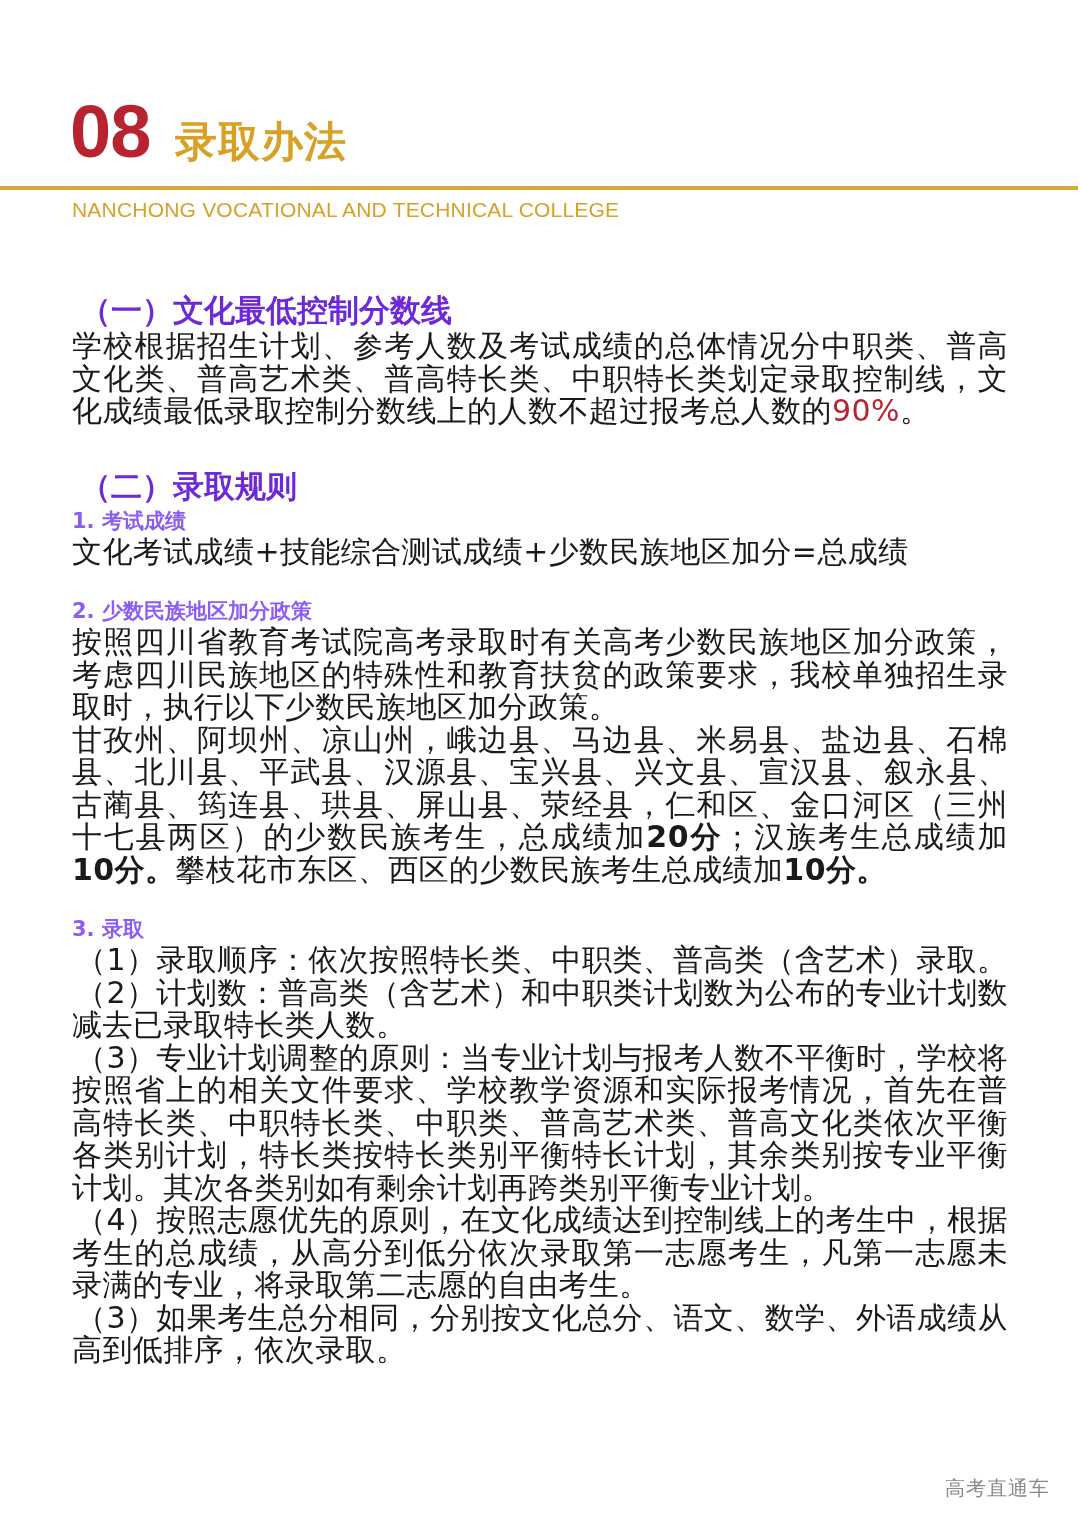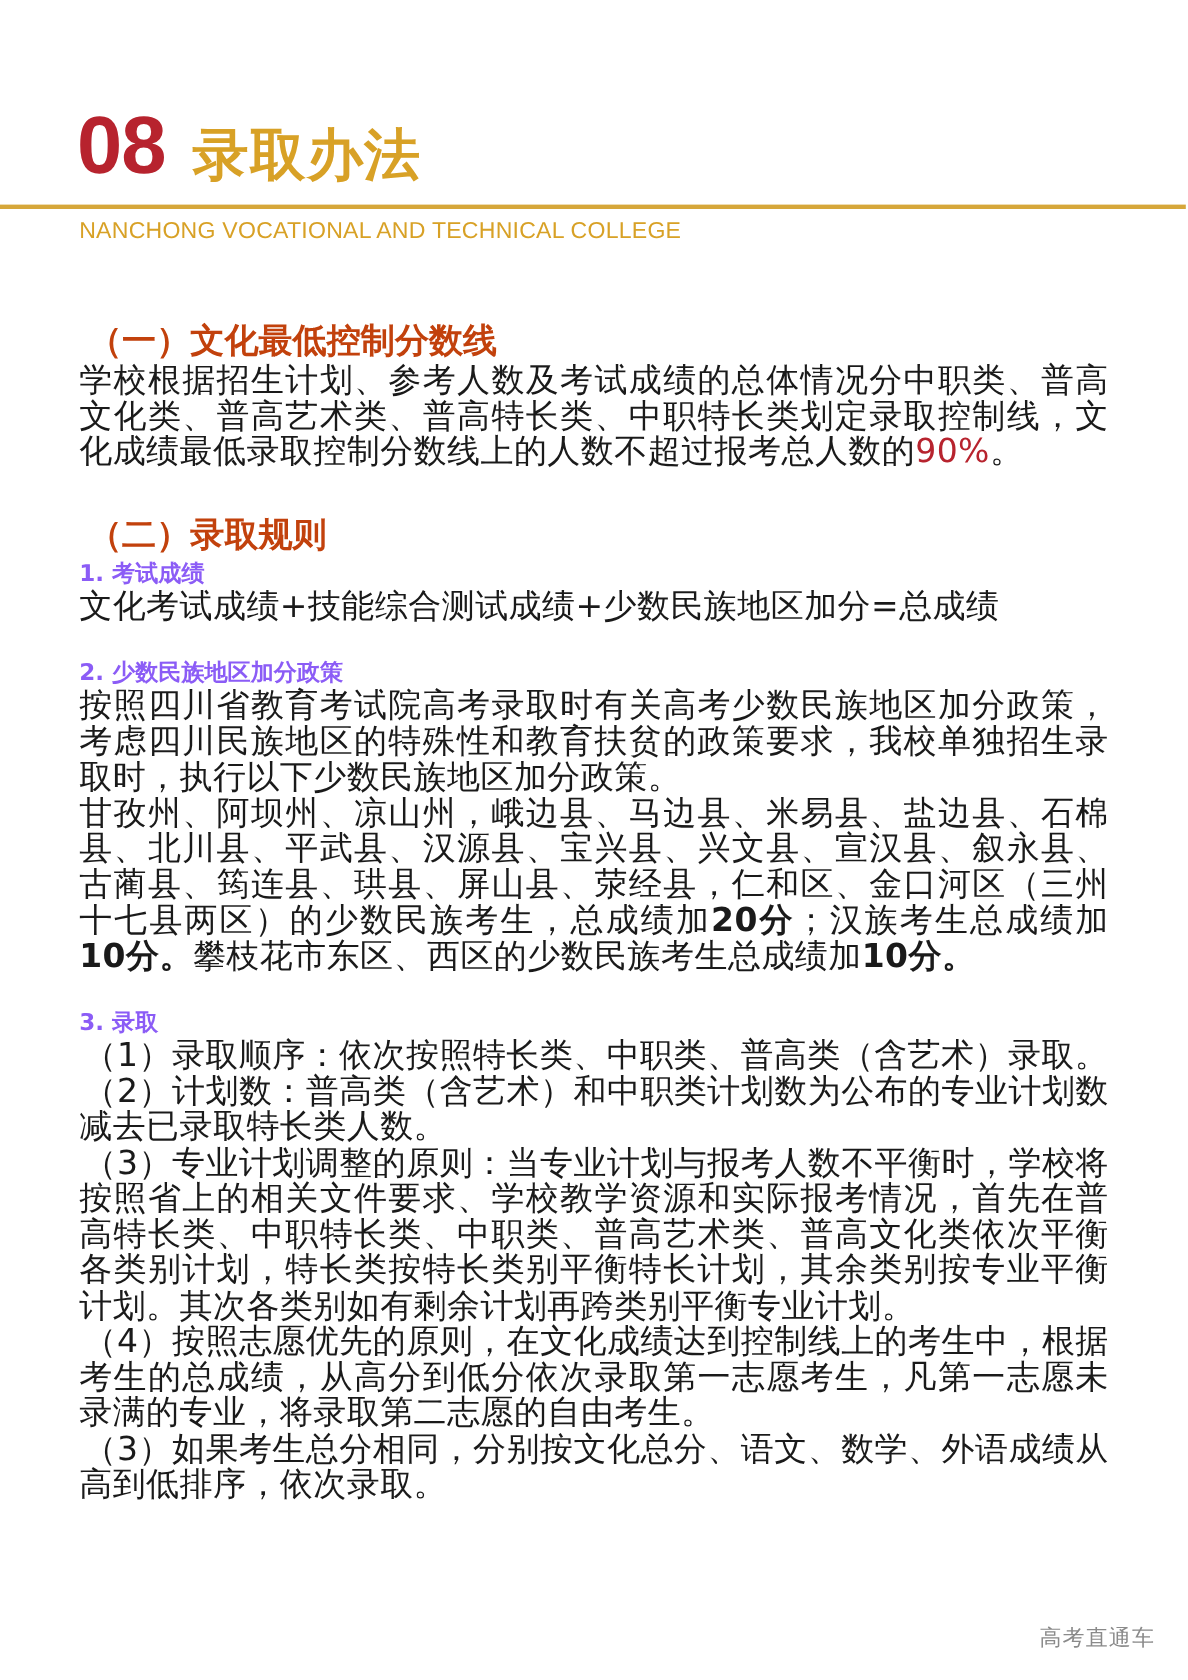--- a/index.html
+++ b/index.html
@@ -29,21 +29,21 @@
       font-size: 74px;
       line-height: 80px;
       letter-spacing: -1px;
       color: #b7232e;
     }
     .chapter-title {
       position: absolute;
       left: 175px;
       top: 116px;
       font-weight: bold;
-      font-size: 51px;
+      font-size: 42px;
       line-height: 52px;
       color: #d8a126;
       letter-spacing: 1px;
     }
     .divider {
       position: absolute;
       left: 0;
       top: 186px;
       width: 1078px;
       height: 4px;
@@ -62,21 +62,21 @@
     .content {
       position: absolute;
       left: 72px;
       top: 290px;
       width: 936px;
     }
     .section-heading {
       font-weight: bold;
       font-size: 31px;
       line-height: 40px;
-      color: #c2410c;
+      color: #6d28d9;
       margin-left: 8px;
     }
     .para {
       font-size: 30px;
       line-height: 32.5px;
       color: #1a1a1a;
       text-align: justify;
       letter-spacing: 0.4px;
     }
     .highlight-red { color: #b7232e; }

